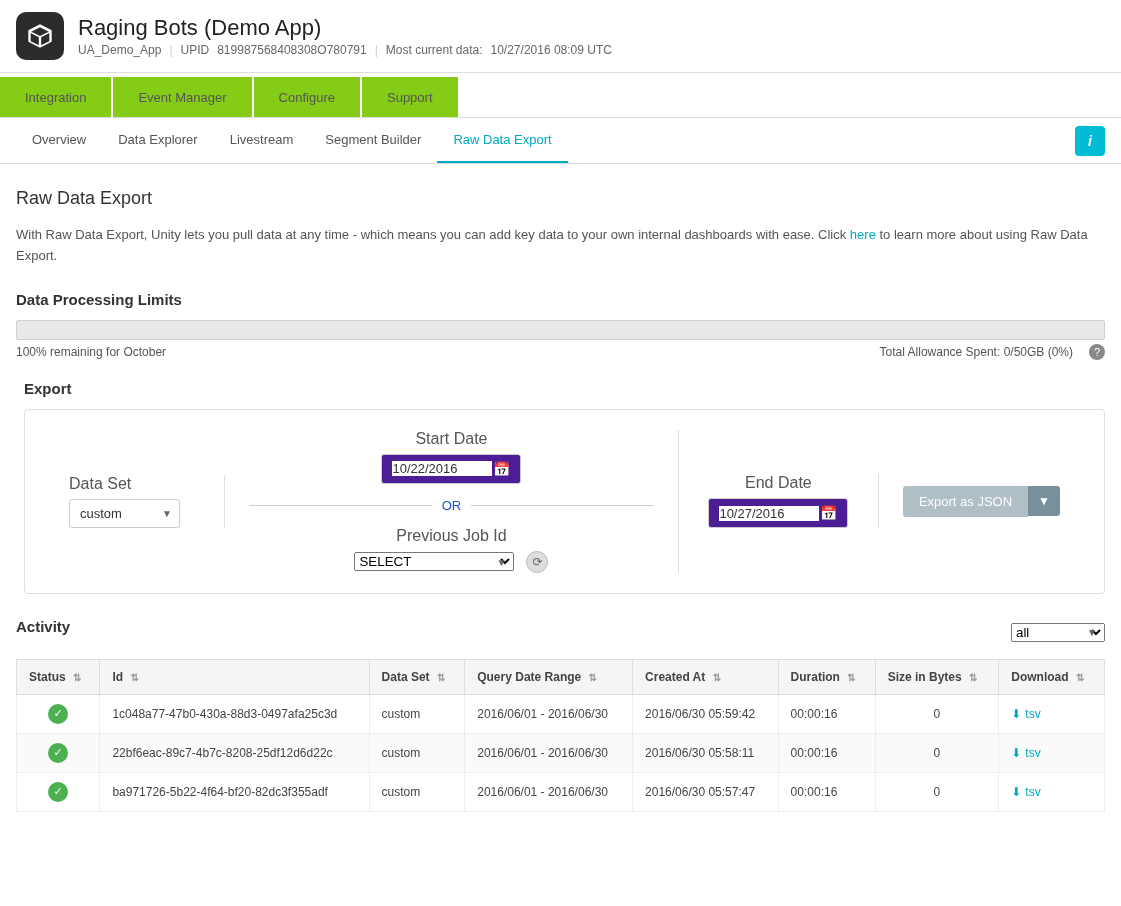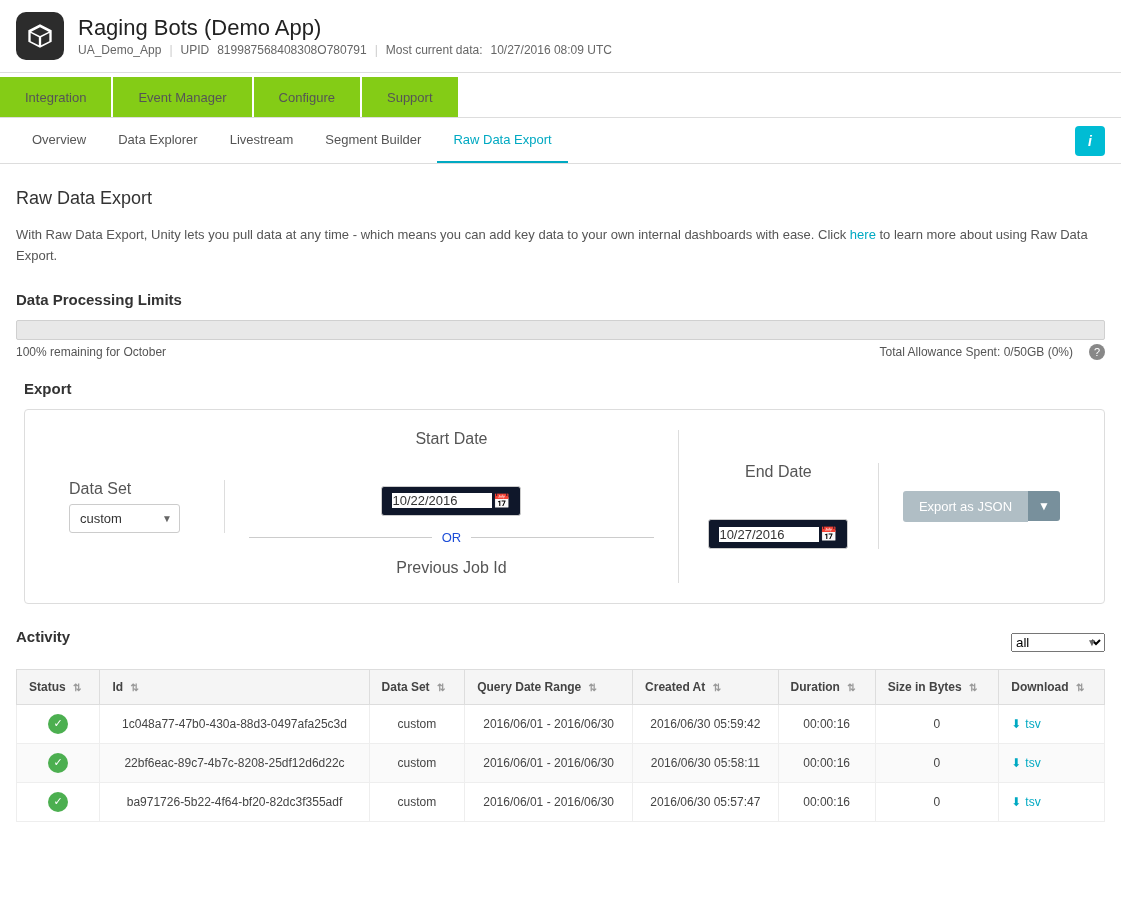--- a/index.html
+++ b/index.html
@@ -59,21 +59,21 @@
     .export-col-action { min-width: 160px; display: flex; align-items: center; justify-content: center; }
 
     .field-label { font-size: 16px; color: #555; margin-bottom: 6px; }
 
     
     .select-wrap { position: relative; display: inline-block; }
     .select-wrap select { appearance: none; background: #fff; border: 1px solid #ccc; border-radius: 3px; padding: 6px 28px 6px 10px; font-size: 13px; color: #333; cursor: pointer; outline: none; }
     .select-wrap::after { content: '▼'; position: absolute; right: 8px; top: 50%; transform: translateY(-50%); font-size: 10px; color: #666; pointer-events: none; }
 
     
-    .date-input-wrap { display: flex; align-items: center; border: 1px solid #ccc; border-radius: 3px; padding: 6px 10px; background: #0f172a; width: 140px; justify-content: space-between; margin-top: 32px; }
+    .date-input-wrap { display: flex; align-items: center; border: 1px solid #ccc; border-radius: 3px; padding: 6px 10px; background: #4c1d95; width: 140px; justify-content: space-between; }
     .date-input-wrap input { border: none; outline: none; font-size: 13px; color: #333; width: 100px; }
     .cal-icon { font-size: 14px; color: #888; cursor: pointer; }
 
     
     .or-divider { display: flex; align-items: center; gap: 10px; margin: 14px 0; }
     .or-line { flex: 1; height: 1px; background: #ccc; }
     .or-text { font-size: 13px; color: #1d4ed8; font-weight: 500; }
 
     
     .export-btn-wrap { display: flex; align-items: center; }
@@ -85,21 +85,21 @@
 
     
     .activity-header { display: flex; justify-content: space-between; align-items: center; margin-bottom: 12px; }
     .filter-wrap { position: relative; display: inline-block; }
     .filter-wrap::after { content: '▼'; position: absolute; right: 8px; top: 50%; transform: translateY(-50%); font-size: 10px; color: #666; pointer-events: none; }
 
     
     .data-table { width: 100%; border-collapse: collapse; border: 1px solid #ddd; font-size: 12px; }
     .data-table th { background: #f5f5f5; padding: 10px 12px; text-align: left; border: 1px solid #ddd; font-weight: 600; color: #444; white-space: nowrap; }
     .data-table th .sort-arrows { font-size: 10px; color: #999; margin-left: 4px; }
-    .data-table td { padding: 9px 12px; border: 1px solid #eee; color: #444; text-align: center; }
+    .data-table td { padding: 9px 12px; border: 1px solid #eee; color: #444; }
     .data-table tr:nth-child(even) { background: #fafafa; }
 
     
     .status-check { width: 20px; height: 20px; border-radius: 50%; background: #4caf50; display: inline-flex; align-items: center; justify-content: center; color: white; font-size: 11px; }
 
     
     .download-link { color: #00a9c2; text-decoration: none; display: flex; align-items: center; gap: 4px; }
     .dl-icon { font-size: 12px; }
     .select-with-arrow { position: relative; display: inline-block; }
     .select-with-arrow::after { content: '▼'; position: absolute; right: 8px; top: 50%; transform: translateY(-50%); font-size: 10px; color: #666; pointer-events: none; }
@@ -188,20 +188,28 @@
             <input type="text" value="10/22/2016" style="">
             <span class="cal-icon">📅</span>
           </div>
         </div>
         <div class="or-divider">
           <div class="or-line"></div>
           <span class="or-text">OR</span>
           <div class="or-line"></div>
         </div>
         <div class="field-label" style="text-align:center;">Previous Job Id</div>
+        <div style="display:flex; justify-content:center; align-items:center; gap:6px;">
+          <div class="select-with-arrow">
+            <select style="width:160px;">
+              <option>SELECT</option>
+            </select>
+          </div>
+          <div class="reset-btn">⟳</div>
+        </div>
       </div>
 
       <div class="export-col export-col-enddate">
         <div class="field-label" style="text-align:center;">End Date</div>
         <div style="display:flex; justify-content:center;">
           <div class="date-input-wrap">
             <input type="text" value="10/27/2016" style="">
             <span class="cal-icon">📅</span>
           </div>
         </div>

